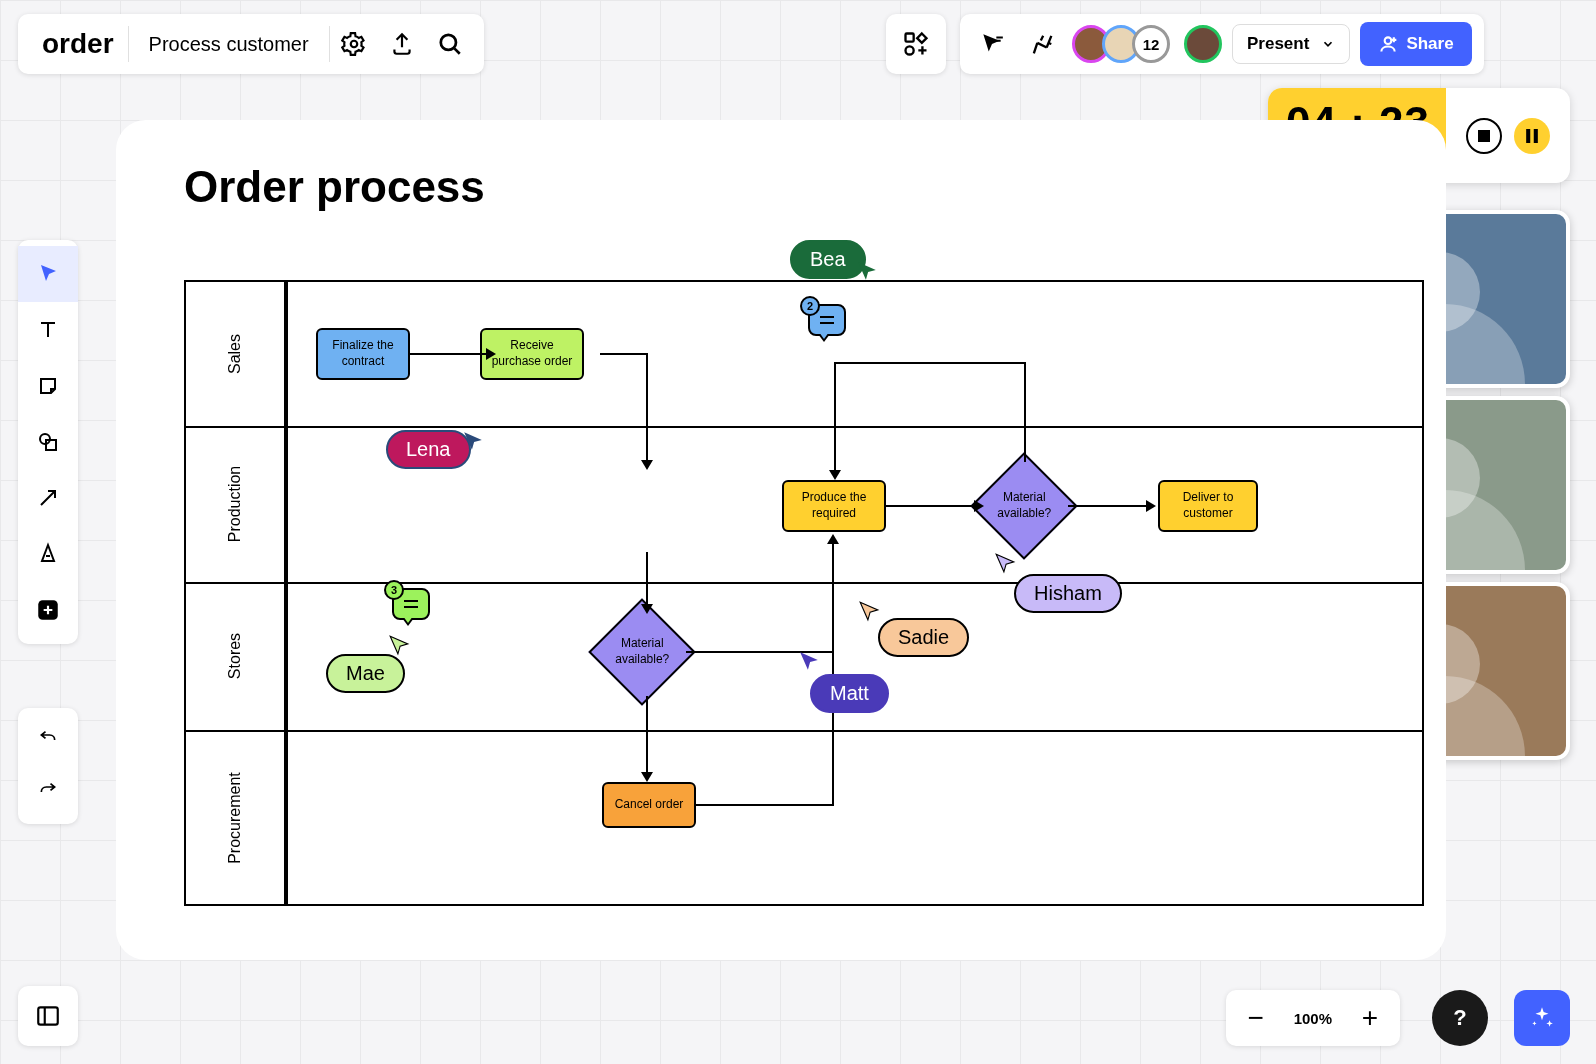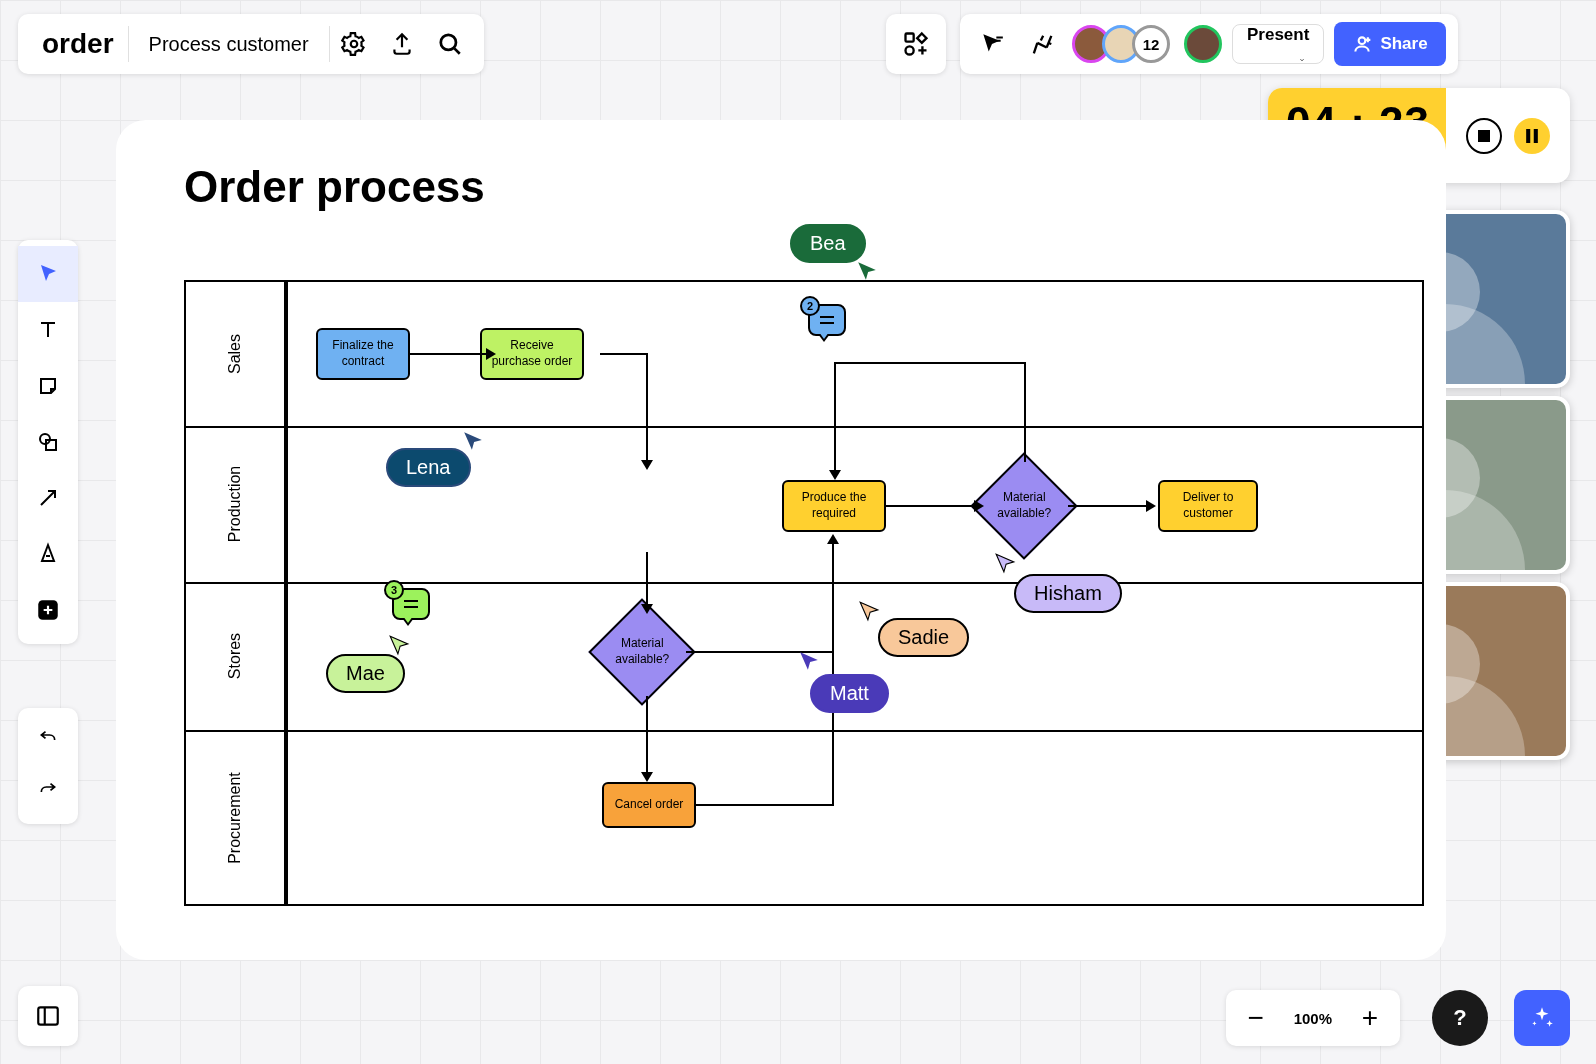--- a/index.html
+++ b/index.html
@@ -15,21 +15,21 @@
 .topbar .icon-btn { width:48px; height:48px; display:flex; align-items:center; justify-content:center; cursor:pointer; }
 
 
 .apps-pill { position:absolute; top:14px; left:886px; width:60px; height:60px; background:#fff; border-radius:10px; display:flex; align-items:center; justify-content:center; box-shadow:0 1px 5px rgba(0,0,0,.12); cursor:pointer; }
 .collab-bar { position:absolute; top:14px; left:960px; height:60px; background:#fff; border-radius:10px; display:flex; align-items:center; padding:0 12px; gap:10px; box-shadow:0 1px 5px rgba(0,0,0,.12); }
 .collab-bar .icon-btn { width:40px; height:40px; display:flex; align-items:center; justify-content:center; cursor:pointer; }
 .avatars { display:flex; align-items:center; }
 .avatar { width:38px; height:38px; border-radius:50%; border:3px solid; margin-left:-8px; background:#ccc; display:flex; align-items:center; justify-content:center; }
 .avatar:first-child{margin-left:0;}
 .count-av { background:#fff; font-weight:700; font-size:15px; }
-.present-btn { height:40px; border:1px solid #ddd; border-radius:8px; padding:0 14px; display:flex; align-items:flex-end; gap:12px; font-size:17px; font-weight:600; cursor:pointer;flex-direction:column; }
+.present-btn { height:40px; border:1px solid #ddd; border-radius:8px; padding:0 14px; display:flex; align-items:center; gap:12px; font-size:17px; font-weight:600; cursor:pointer; }
 .share-btn { height:44px; background:#4262ff; color:#fff; border-radius:8px; padding:8px 18px; display:flex; align-items:center; gap:8px; font-size:17px; font-weight:700; cursor:pointer; }
 
 
 .left-tools { position:absolute; top:240px; left:18px; width:60px; background:#fff; border-radius:10px; box-shadow:0 1px 5px rgba(0,0,0,.12); padding:6px 0; }
 .left-tools .tool { width:60px; height:56px; display:flex; align-items:center; justify-content:center; cursor:pointer; }
 .left-tools .tool.active { background:#e8ecff; }
 .left-tools .tool.add svg rect { fill:#000; }
 .undo-redo { position:absolute; top:708px; left:18px; width:60px; background:#fff; border-radius:10px; box-shadow:0 1px 5px rgba(0,0,0,.12); padding:6px 0;}
 .undo-redo .tool { width:60px; height:52px; display:flex; align-items:center; justify-content:center; cursor:pointer; }
 
@@ -337,26 +337,26 @@
 
     <div class="aline" style="top:223px;left:882px;width:82px;height:2px"></div>
     <div class="arrowhead" style="top:218px;left:960px;border-left:10px solid #000;border-top:6px solid transparent;border-bottom:6px solid transparent"></div>
 
     <div class="aline" style="top:80px;left:648px;width:192px;height:2px;border-radius:6px"></div>
     <div class="aline" style="top:80px;left:648px;width:2px;height:112px"></div>
     <div class="aline" style="top:80px;left:838px;width:2px;height:100px"></div>
     <div class="arrowhead" style="top:188px;left:643px;border-top:10px solid #000;border-left:6px solid transparent;border-right:6px solid transparent"></div>
   </div>
 
-  <div class="cursor-pill" style="top:104px;left:674px;background:#1a6b3a;color:#fff;border-color:#1a6b3a">Bea</div>
+  <div class="cursor-pill" style="top:120px;left:674px;background:#1a6b3a;color:#fff;border-color:#1a6b3a">Bea</div>
   <svg class="cursor-arrow" style="top:140px;left:740px" width="22" height="22" viewBox="0 0 20 20">
       <path d="M2 2l16 7-7 2-2 7z" fill="#1a6b3a"></path>
     </svg>
 
-  <div class="cursor-pill" style="top:328px;left:270px;background:#0c4a6e;color:#fff;border-color:#2a4a7a">Lena</div>
+  <div class="cursor-pill" style="top:310px;left:270px;background:#be185d;color:#fff;border-color:#2a4a7a">Lena</div>
   <svg class="cursor-arrow" style="top:310px;left:346px" width="22" height="22" viewBox="0 0 20 20">
       <path d="M2 2l16 7-7 2-2 7z" fill="#2a4a7a"></path>
     </svg>
 
   <div class="cursor-pill" style="top:534px;left:210px;background:#c8f29a;color:#000">Mae</div>
   <svg class="cursor-arrow" style="top:514px;left:272px" width="22" height="22" viewBox="0 0 20 20">
       <path d="M2 2l16 7-7 2-2 7z" fill="#c8f29a" stroke="#000" stroke-width="1"></path>
     </svg>
 
   <div class="cursor-pill" style="top:554px;left:694px;background:#4a3ab8;color:#fff;border-color:#4a3ab8">Matt</div>

